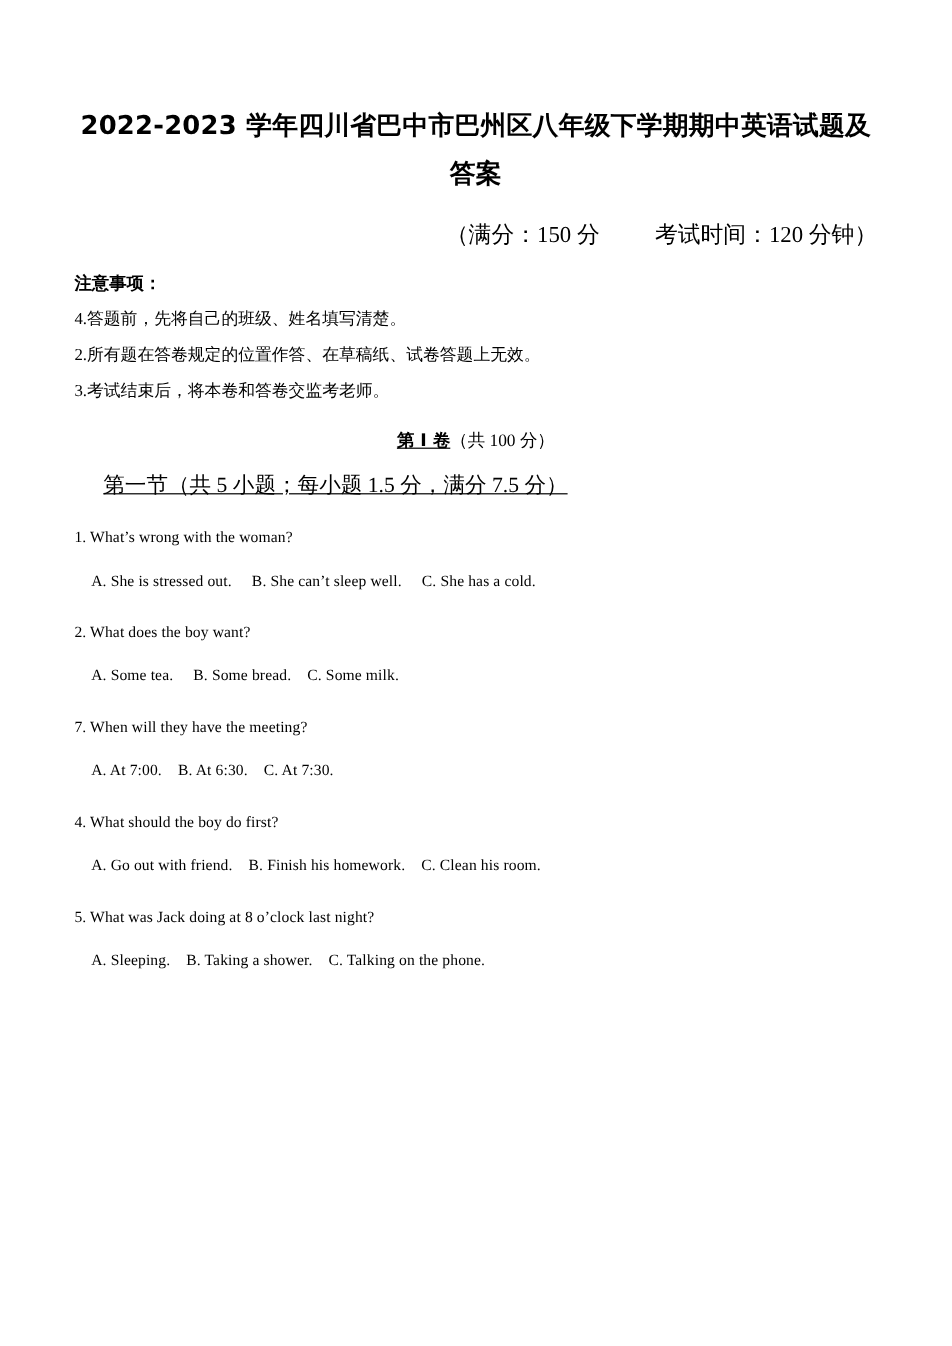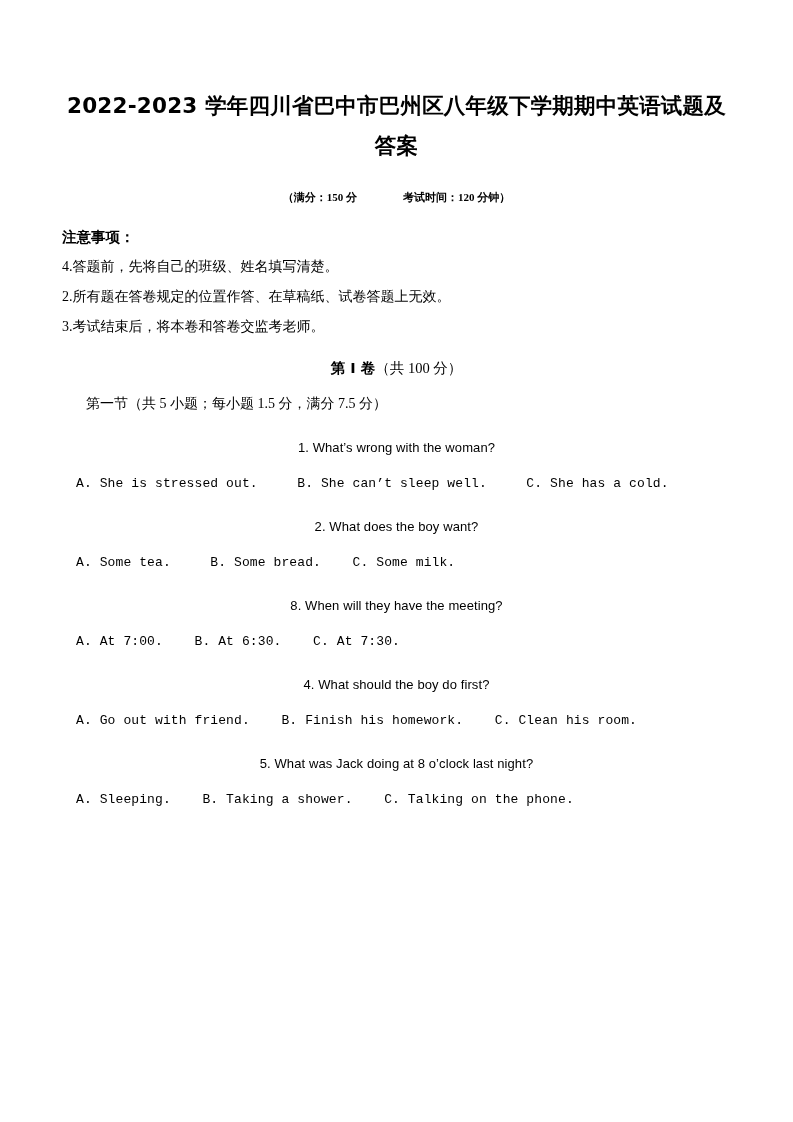--- a/index.html
+++ b/index.html
@@ -27,25 +27,24 @@
     font-family: "DejaVu Sans", sans-serif;
     font-weight: bold;
     font-size: 21.5px;
     line-height: 40px;
     text-align: center;
     letter-spacing: 0.2px;
     margin: 0 0 6px 0;
   }
 
   .exam-meta {
-    text-align: center;
-    font-size: 11px;
+    text-align: right;
+    font-size: 19px;
     line-height: 30px;
     margin: 16px 0 10px 0;
-    font-weight: bold;
   }
   .exam-meta .gap {
     display: inline-block;
     width: 46px;
   }
 
   .notice-head {
     font-family: Liberation Serif, serif;
     font-weight: bold;
     font-size: 14.5px;
@@ -60,58 +59,59 @@
 
   .section-center {
     text-align: center;
     font-size: 14.5px;
     line-height: 32px;
     margin: 10px 0 0 0;
   }
   .section-center b {
     font-family: "DejaVu Sans", sans-serif;
     font-weight: bold;
+    text-decoration: underline;
   }
 
   .part-center {
     text-align: center;
     font-size: 14.5px;
     line-height: 32px;
     margin: 2px 0 0 0;
   }
   .part-center b {
     font-family: "DejaVu Sans", sans-serif;
     font-weight: bold;
   }
 
   .sub-head {
-    font-size: 14px;
+    font-size: 18px;
     line-height: 32px;
     margin: 4px 0 0 0;
     text-indent: 24px;
+    text-decoration: underline;
   }
 
   .instruction {
     font-size: 14px;
     line-height: 31px;
     margin: 4px 0 0 0;
     text-indent: 28px;
     text-align: justify;
   }
 
   .question {
-    font-family: Liberation Sans, sans-serif;
+    font-family: Liberation Serif, serif;
     font-size: 13px;
     line-height: 30px;
     margin: 13px 0 0 0;
     letter-spacing: 0.1px;
-    text-align: center;
   }
   .choices {
-    font-family: Liberation Mono, monospace;
+    font-family: Liberation Serif, serif;
     font-size: 13px;
     line-height: 30px;
     margin: 6px 0 0 0;
     padding-left: 14px;
     letter-spacing: 0.1px;
     white-space: pre;
   }
 
   .sub-head-2 {
     font-size: 14px;
@@ -143,21 +143,21 @@
 
   <p class="sub-head">第一节（共 5 小题；每小题 1.5 分，满分 7.5 分）</p>
 
 
   <p class="question">1. What’s wrong with the woman?</p>
   <p class="choices">A. She is stressed out.     B. She can’t sleep well.     C. She has a cold.</p>
 
   <p class="question">2. What does the boy want?</p>
   <p class="choices">A. Some tea.     B. Some bread.    C. Some milk.</p>
 
-  <p class="question">8. When will they have the meeting?</p>
+  <p class="question">7. When will they have the meeting?</p>
   <p class="choices">A. At 7:00.    B. At 6:30.    C. At 7:30.</p>
 
   <p class="question">4. What should the boy do first?</p>
   <p class="choices">A. Go out with friend.    B. Finish his homework.    C. Clean his room.</p>
 
   <p class="question">5. What was Jack doing at 8 o’clock last night?</p>
   <p class="choices">A. Sleeping.    B. Taking a shower.    C. Talking on the phone.</p>
 
 
 </div>

